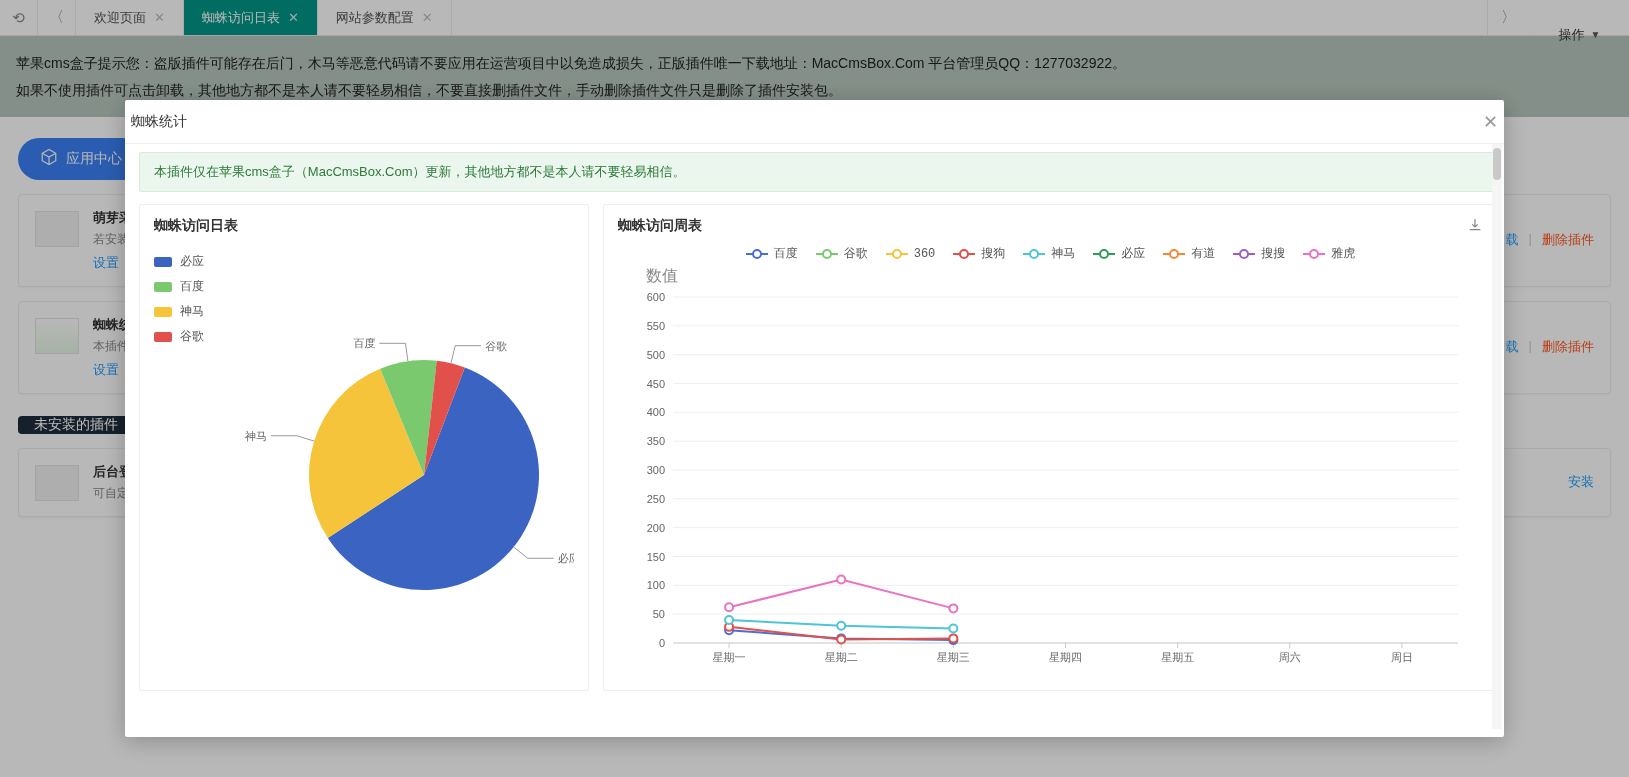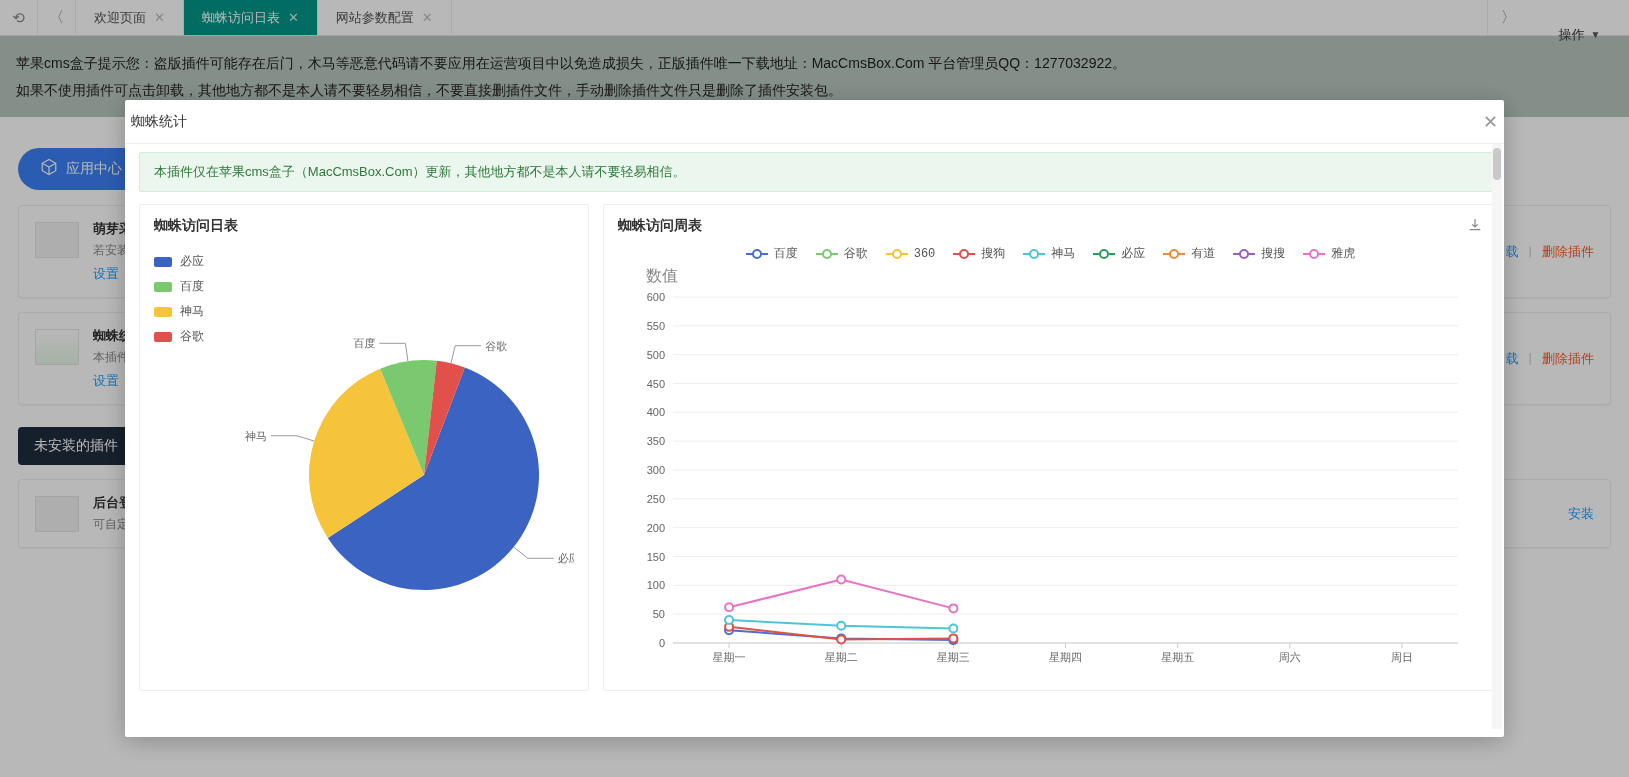--- a/index.html
+++ b/index.html
@@ -16,21 +16,21 @@
 .topbar .right-nav { width: 42px; display:flex; align-items:center; justify-content:center; border-left:1px solid #eee; color:#888; cursor:pointer; font-size:15px;}
 .topbar .ops { width: 100px; display:flex; align-items:center; justify-content:center; border-left:1px solid #eee; color:#333; cursor:pointer; gap:6px;margin-top:34px;}
 .topbar .ops .caret { font-size:10px; color:#555;}
 
 
 .warn { background: #b8c7be; color: #222; padding: 14px 16px; font-size: 14px; line-height: 1.9; }
 
 
 .pagebody { position: relative; padding: 14px 18px; background: #fff; height: calc(100% - 36px - 70px); }
 .pill-btn { display:inline-flex; align-items:center; gap:8px; background:#3b82f6; color:#fff; border-radius: 22px; padding: 0 22px; height:42px; font-size:14px; }
-.section-label { display:inline-block; background:#1f2d3d; color:#fff; border-radius:4px; padding:10px 16px; font-size:14px; margin-top:22px;}
+.section-label { display:inline-block; background:#1f2d3d; color:#fff; border-radius:4px; padding:0 16px; font-size:14px; margin-top:22px;}
 .card { background:#fff; border:1px solid #eee; border-radius:4px; box-shadow:0 1px 2px rgba(0,0,0,0.04); padding:14px 16px; margin-top:14px; display:flex; align-items:flex-start; gap:14px; position:relative;}
 .card .thumb { width:44px; height:36px; background:#f2f2f2; border:1px solid #e3e3e3; margin-top:2px;}
 .card .meta .title { font-weight:600; color:#333; }
 .card .meta .desc { color:#888; font-size:12px; margin-top:4px;}
 .card .actions { position:absolute; right:16px; top:50%; transform:translateY(-50%); display:flex; gap:10px; font-size:13px;}
 .card .link { color:#1E9FFF; cursor:pointer; }
 .card .link-danger { color:#FF5722; cursor:pointer;}
 .card .divider { color:#ccc; }
 
 

